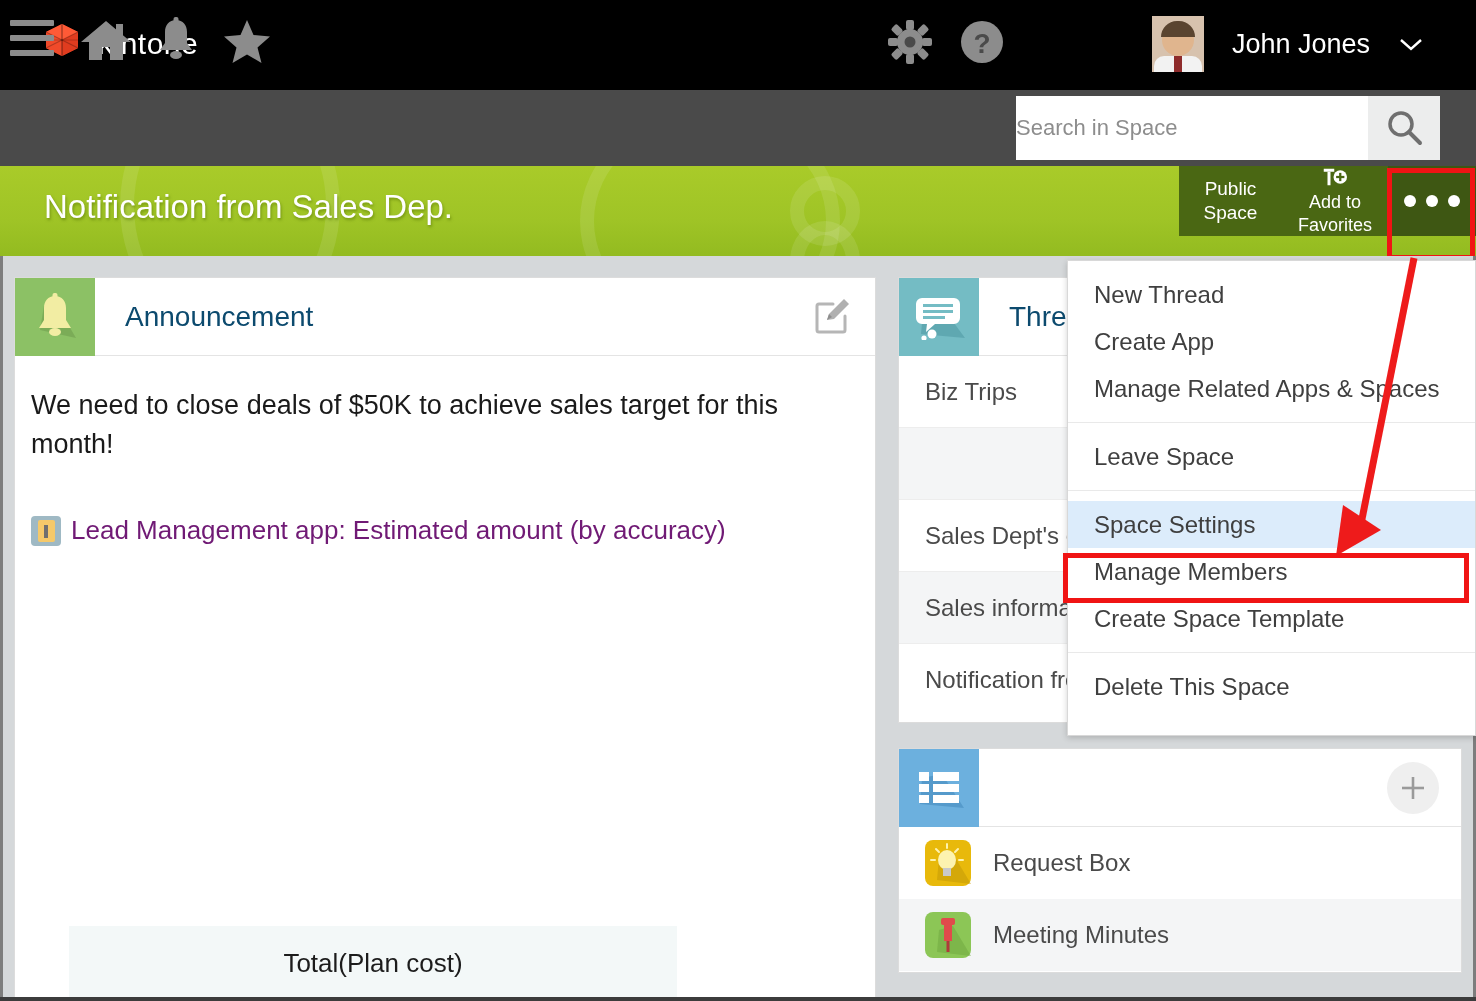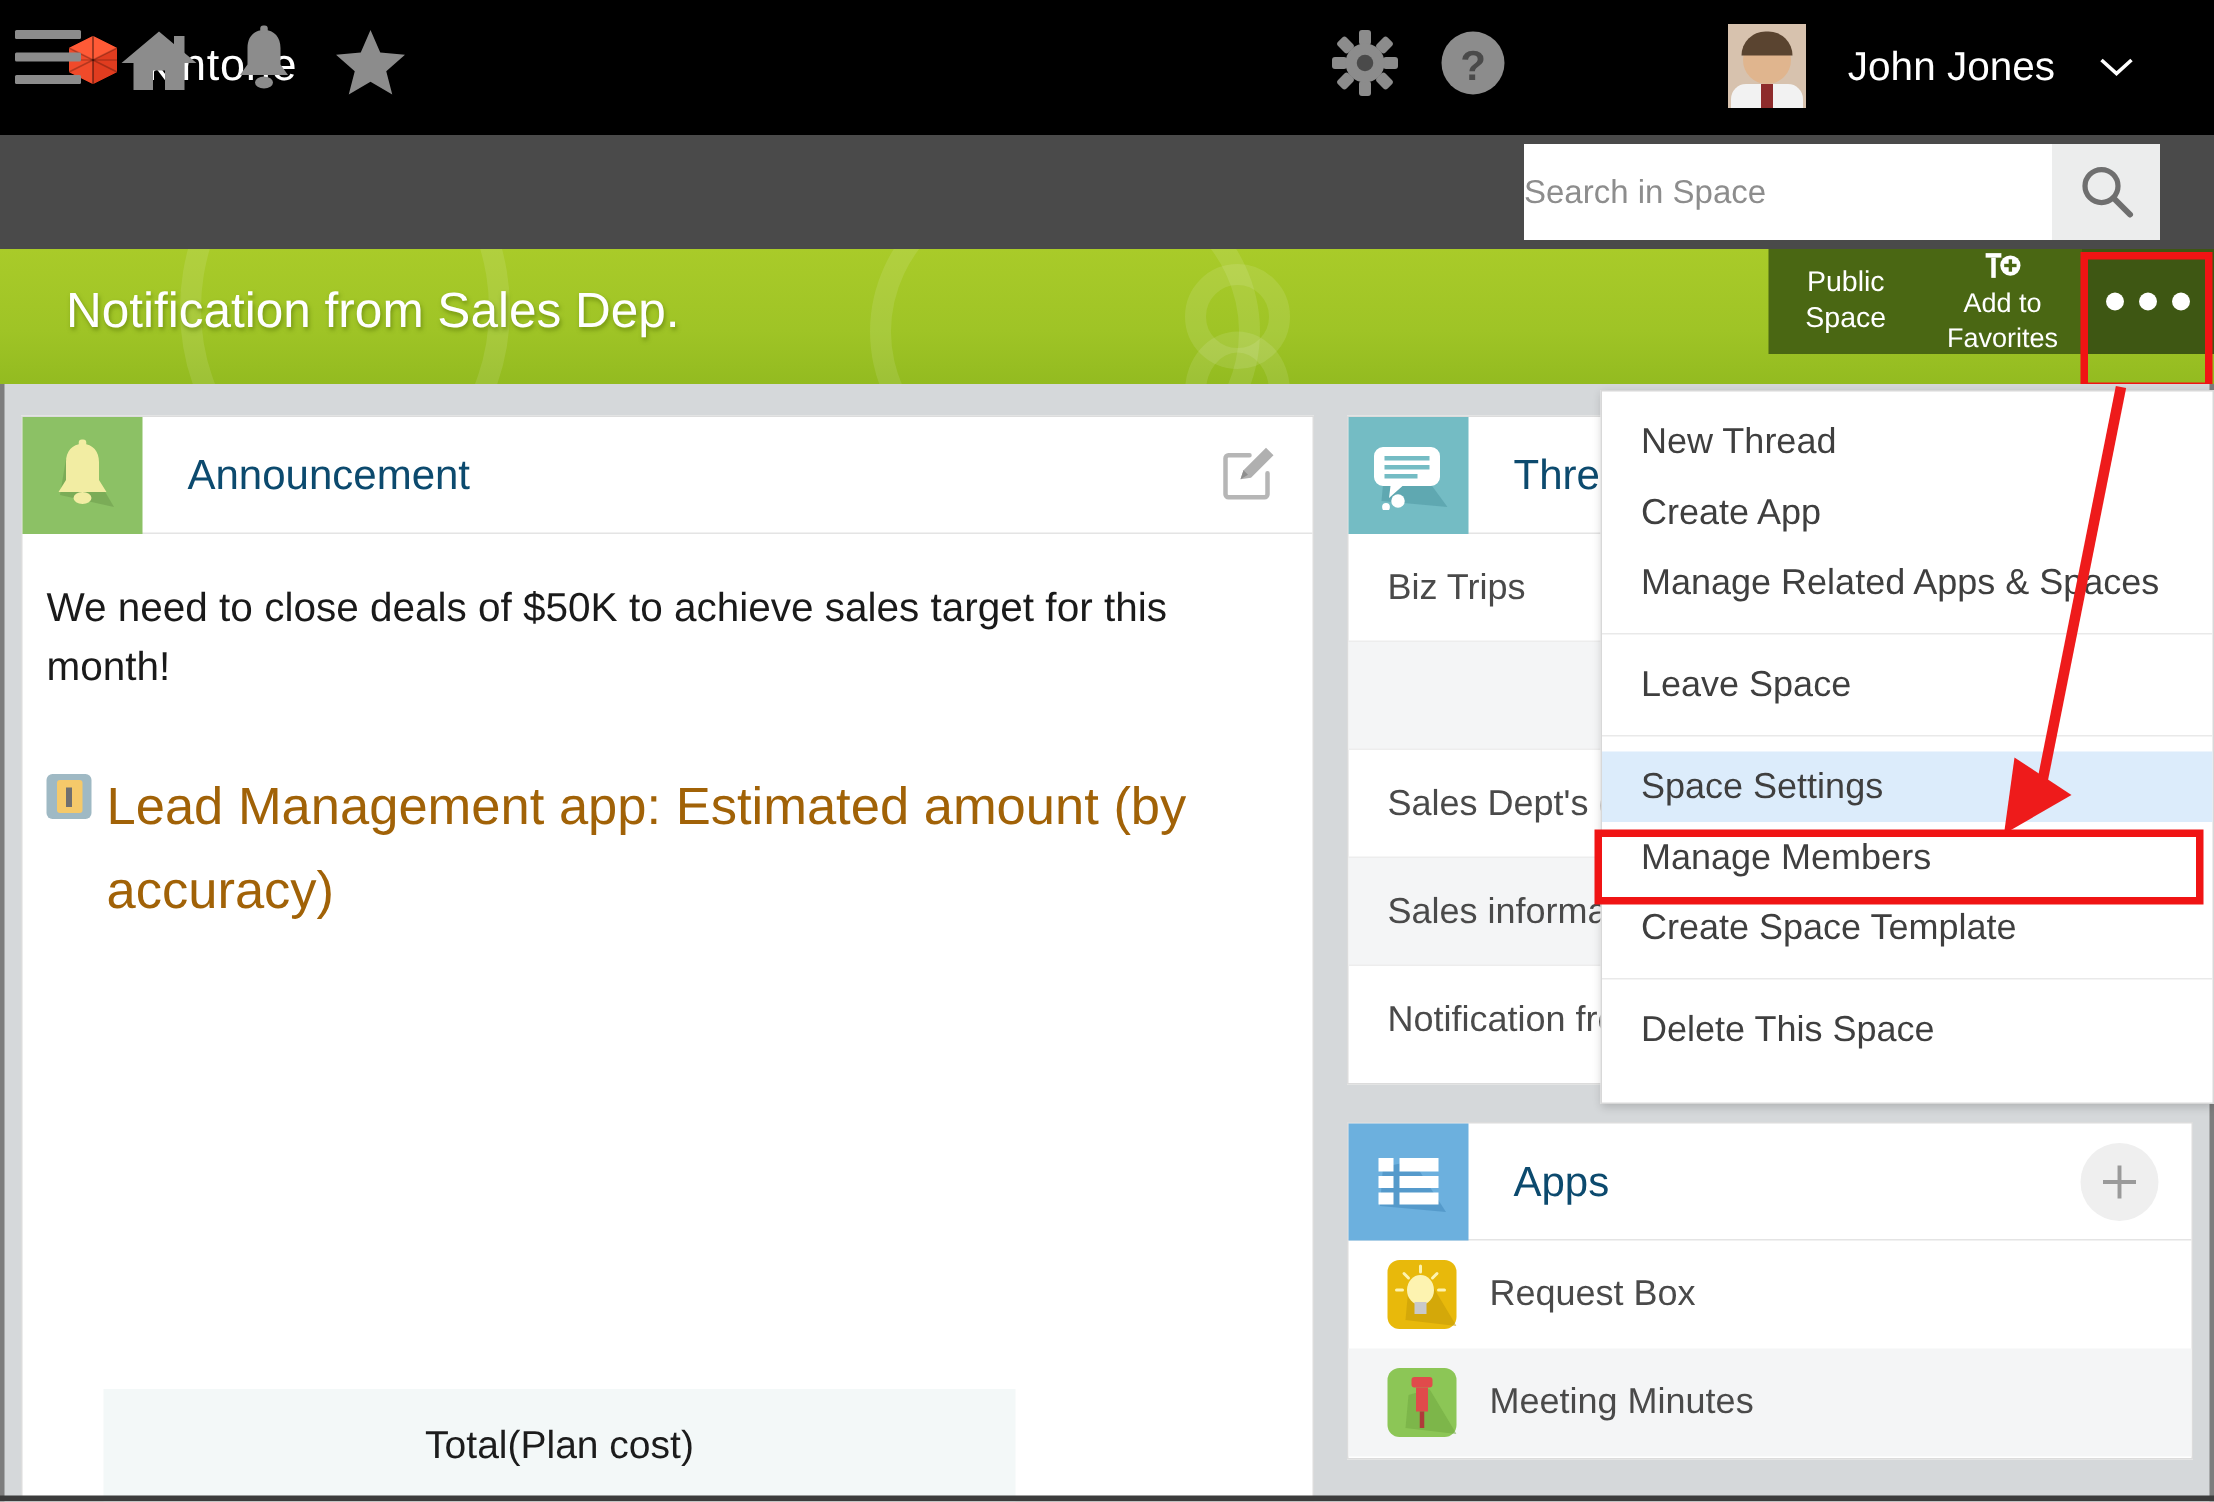--- a/index.html
+++ b/index.html
@@ -156,21 +156,21 @@
   }
   .ann-link-ico::after{
     content:""; position:absolute; left:7px; top:4px; width:17px; height:22px;
     background:#f5c96a; border-radius:2px;
   }
   .ann-link-ico::before{
     content:""; position:absolute; left:13px; top:9px; width:4px; height:13px;
     background:#6f6f6f; z-index:2;
   }
   .ann-link {
-    font-size:35px; color:#a16207; line-height:1.6; cursor:pointer;
+    font-size:26px; color:#701a75; line-height:1.6; cursor:pointer;
   }
   .chart-area {
     position:absolute; left:54px; top:648px; width:608px; height:353px;
     background:#f3f8f8; overflow:hidden;
   }
   .chart-title {
     position:absolute; left:0; right:0; top:22px; text-align:center;
     font-size:26px; color:#1c1c1c;
   }
 
@@ -430,21 +430,20 @@
           <g fill="#ffffff">
             <rect x="5" y="6" width="10" height="9"></rect>
             <rect x="19" y="6" width="26" height="9"></rect>
             <rect x="5" y="18" width="10" height="8"></rect>
             <rect x="19" y="18" width="26" height="8"></rect>
             <rect x="5" y="29" width="10" height="8"></rect>
             <rect x="19" y="29" width="26" height="8"></rect>
           </g>
         </svg>
       </div>
-      <div class="card-title">Apps</div>
       <div class="card-head-action">
         <div class="plus-circle">
           <svg width="30" height="30" viewBox="0 0 30 30">
             <line x1="15" y1="4" x2="15" y2="26" stroke="#9a9a9a" stroke-width="2.6"></line>
             <line x1="4" y1="15" x2="26" y2="15" stroke="#9a9a9a" stroke-width="2.6"></line>
           </svg>
         </div>
       </div>
     </div>
     <div>

